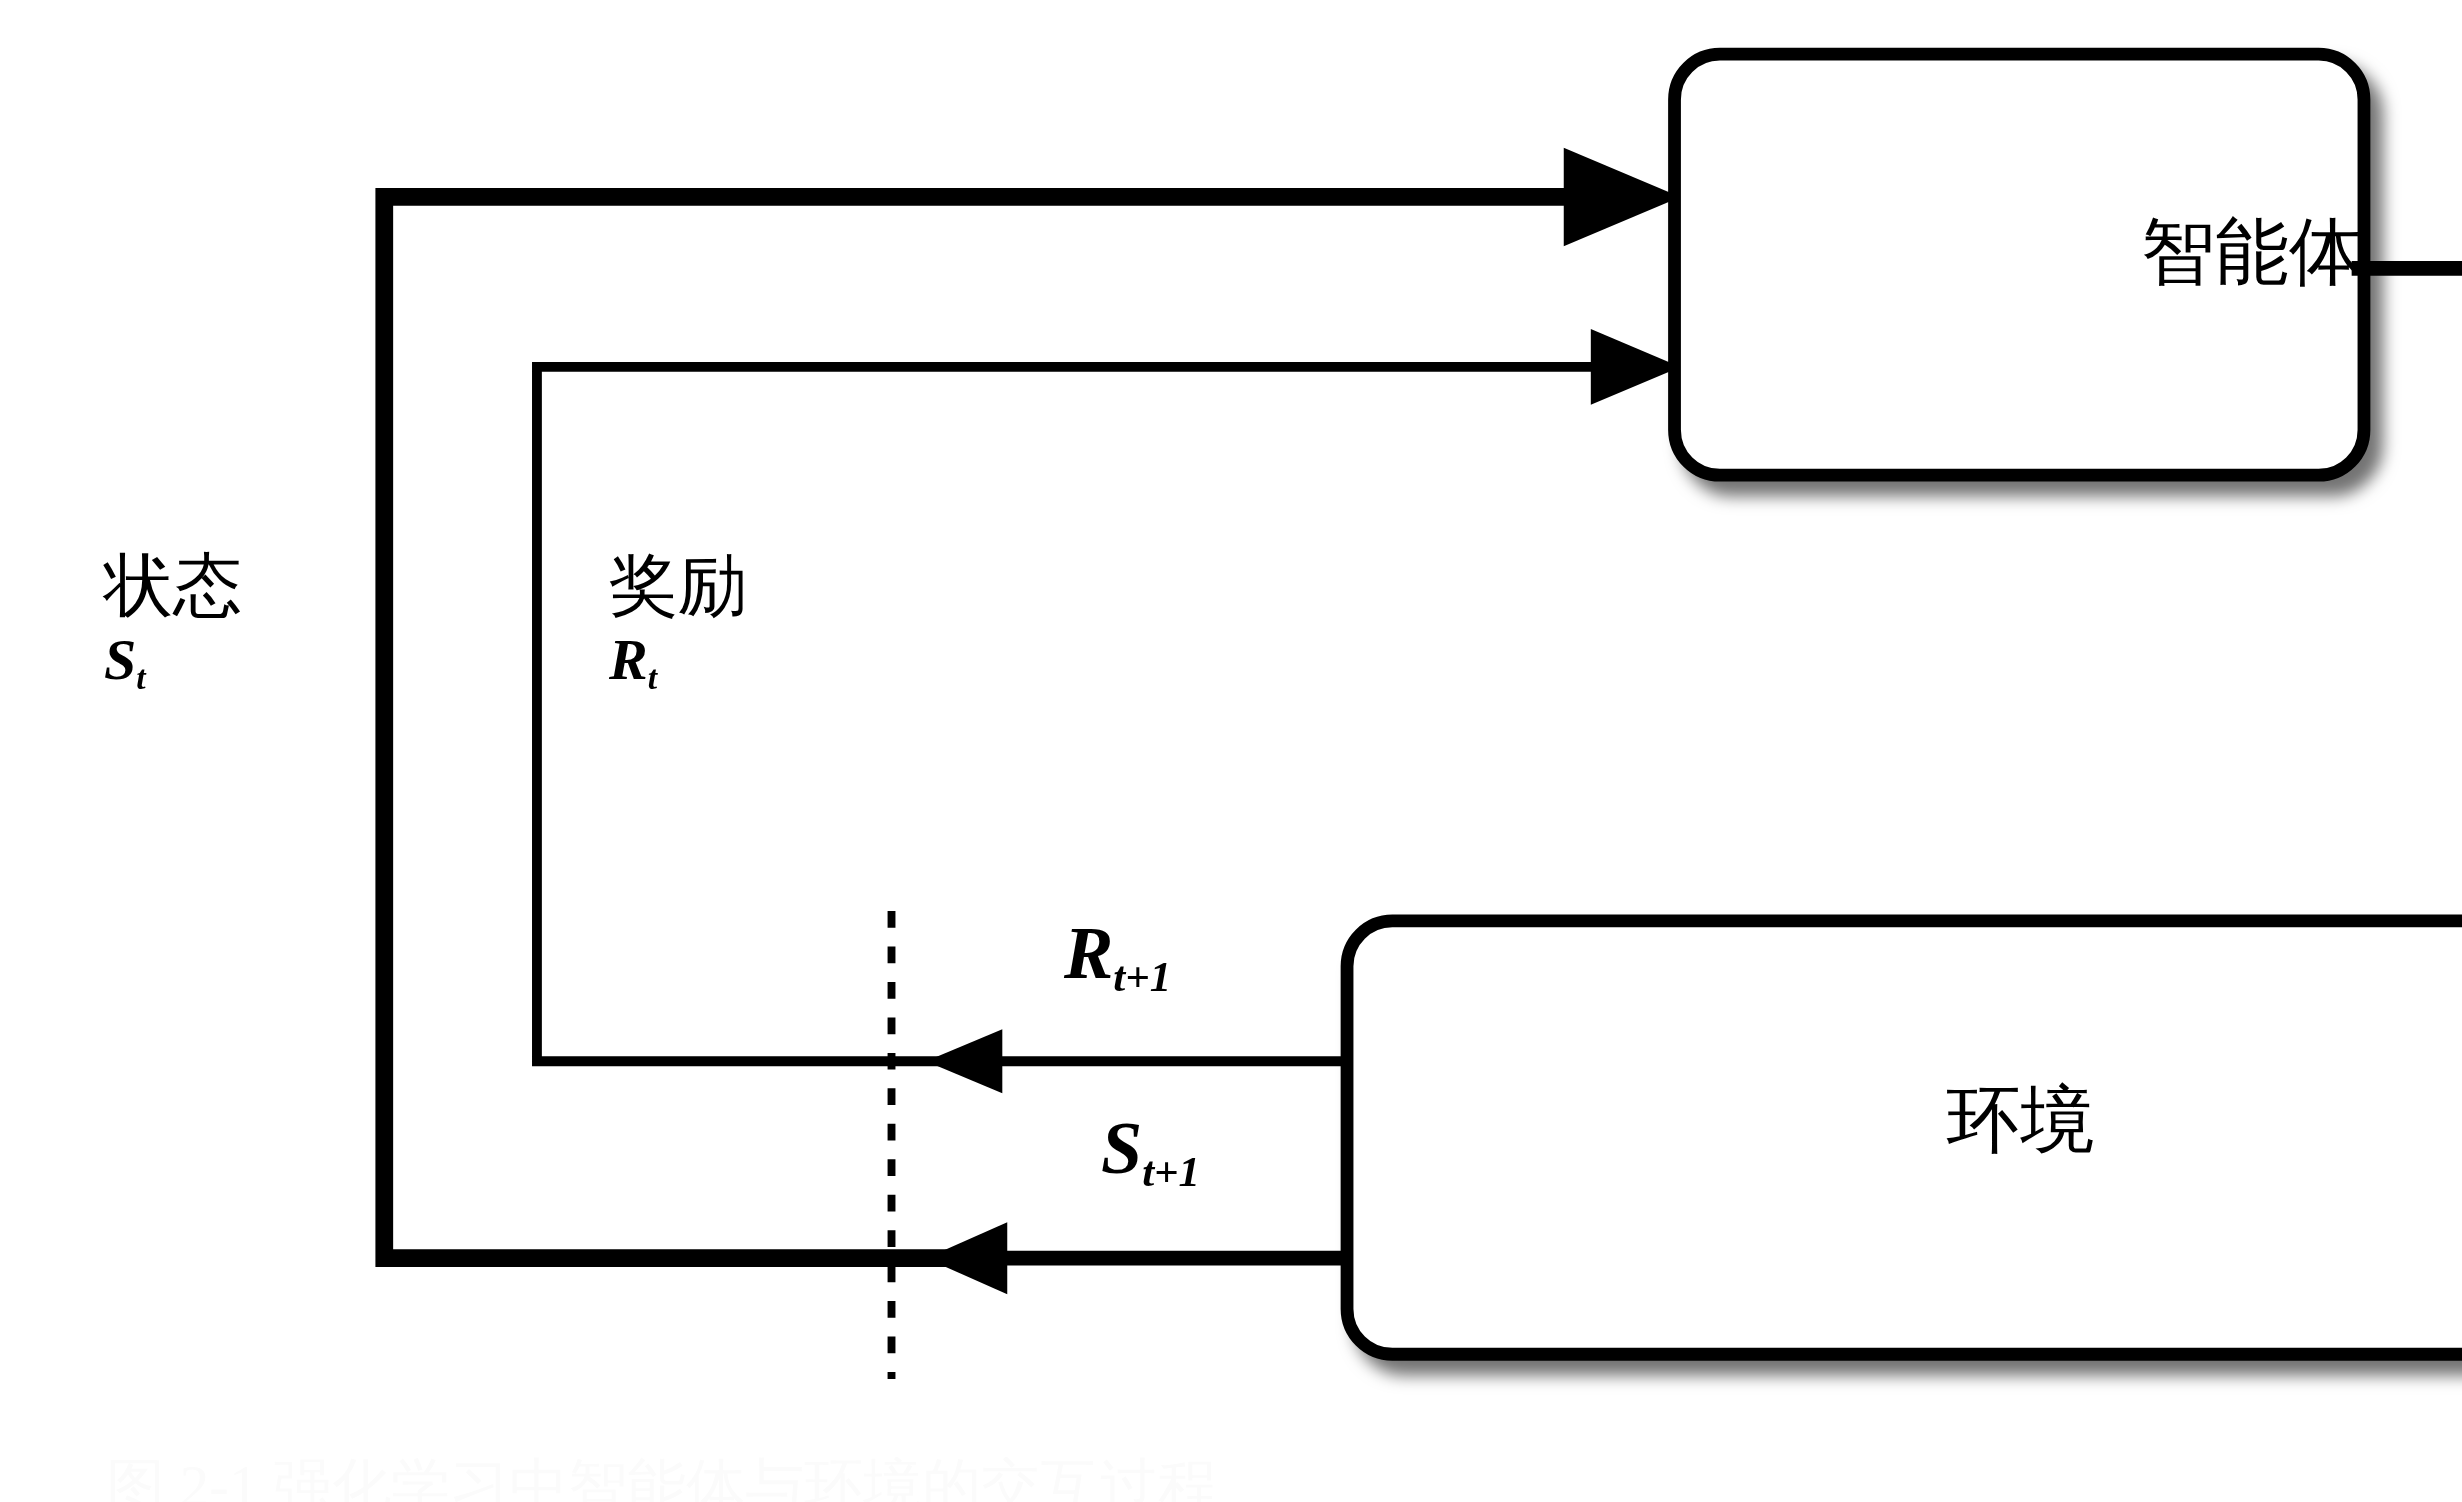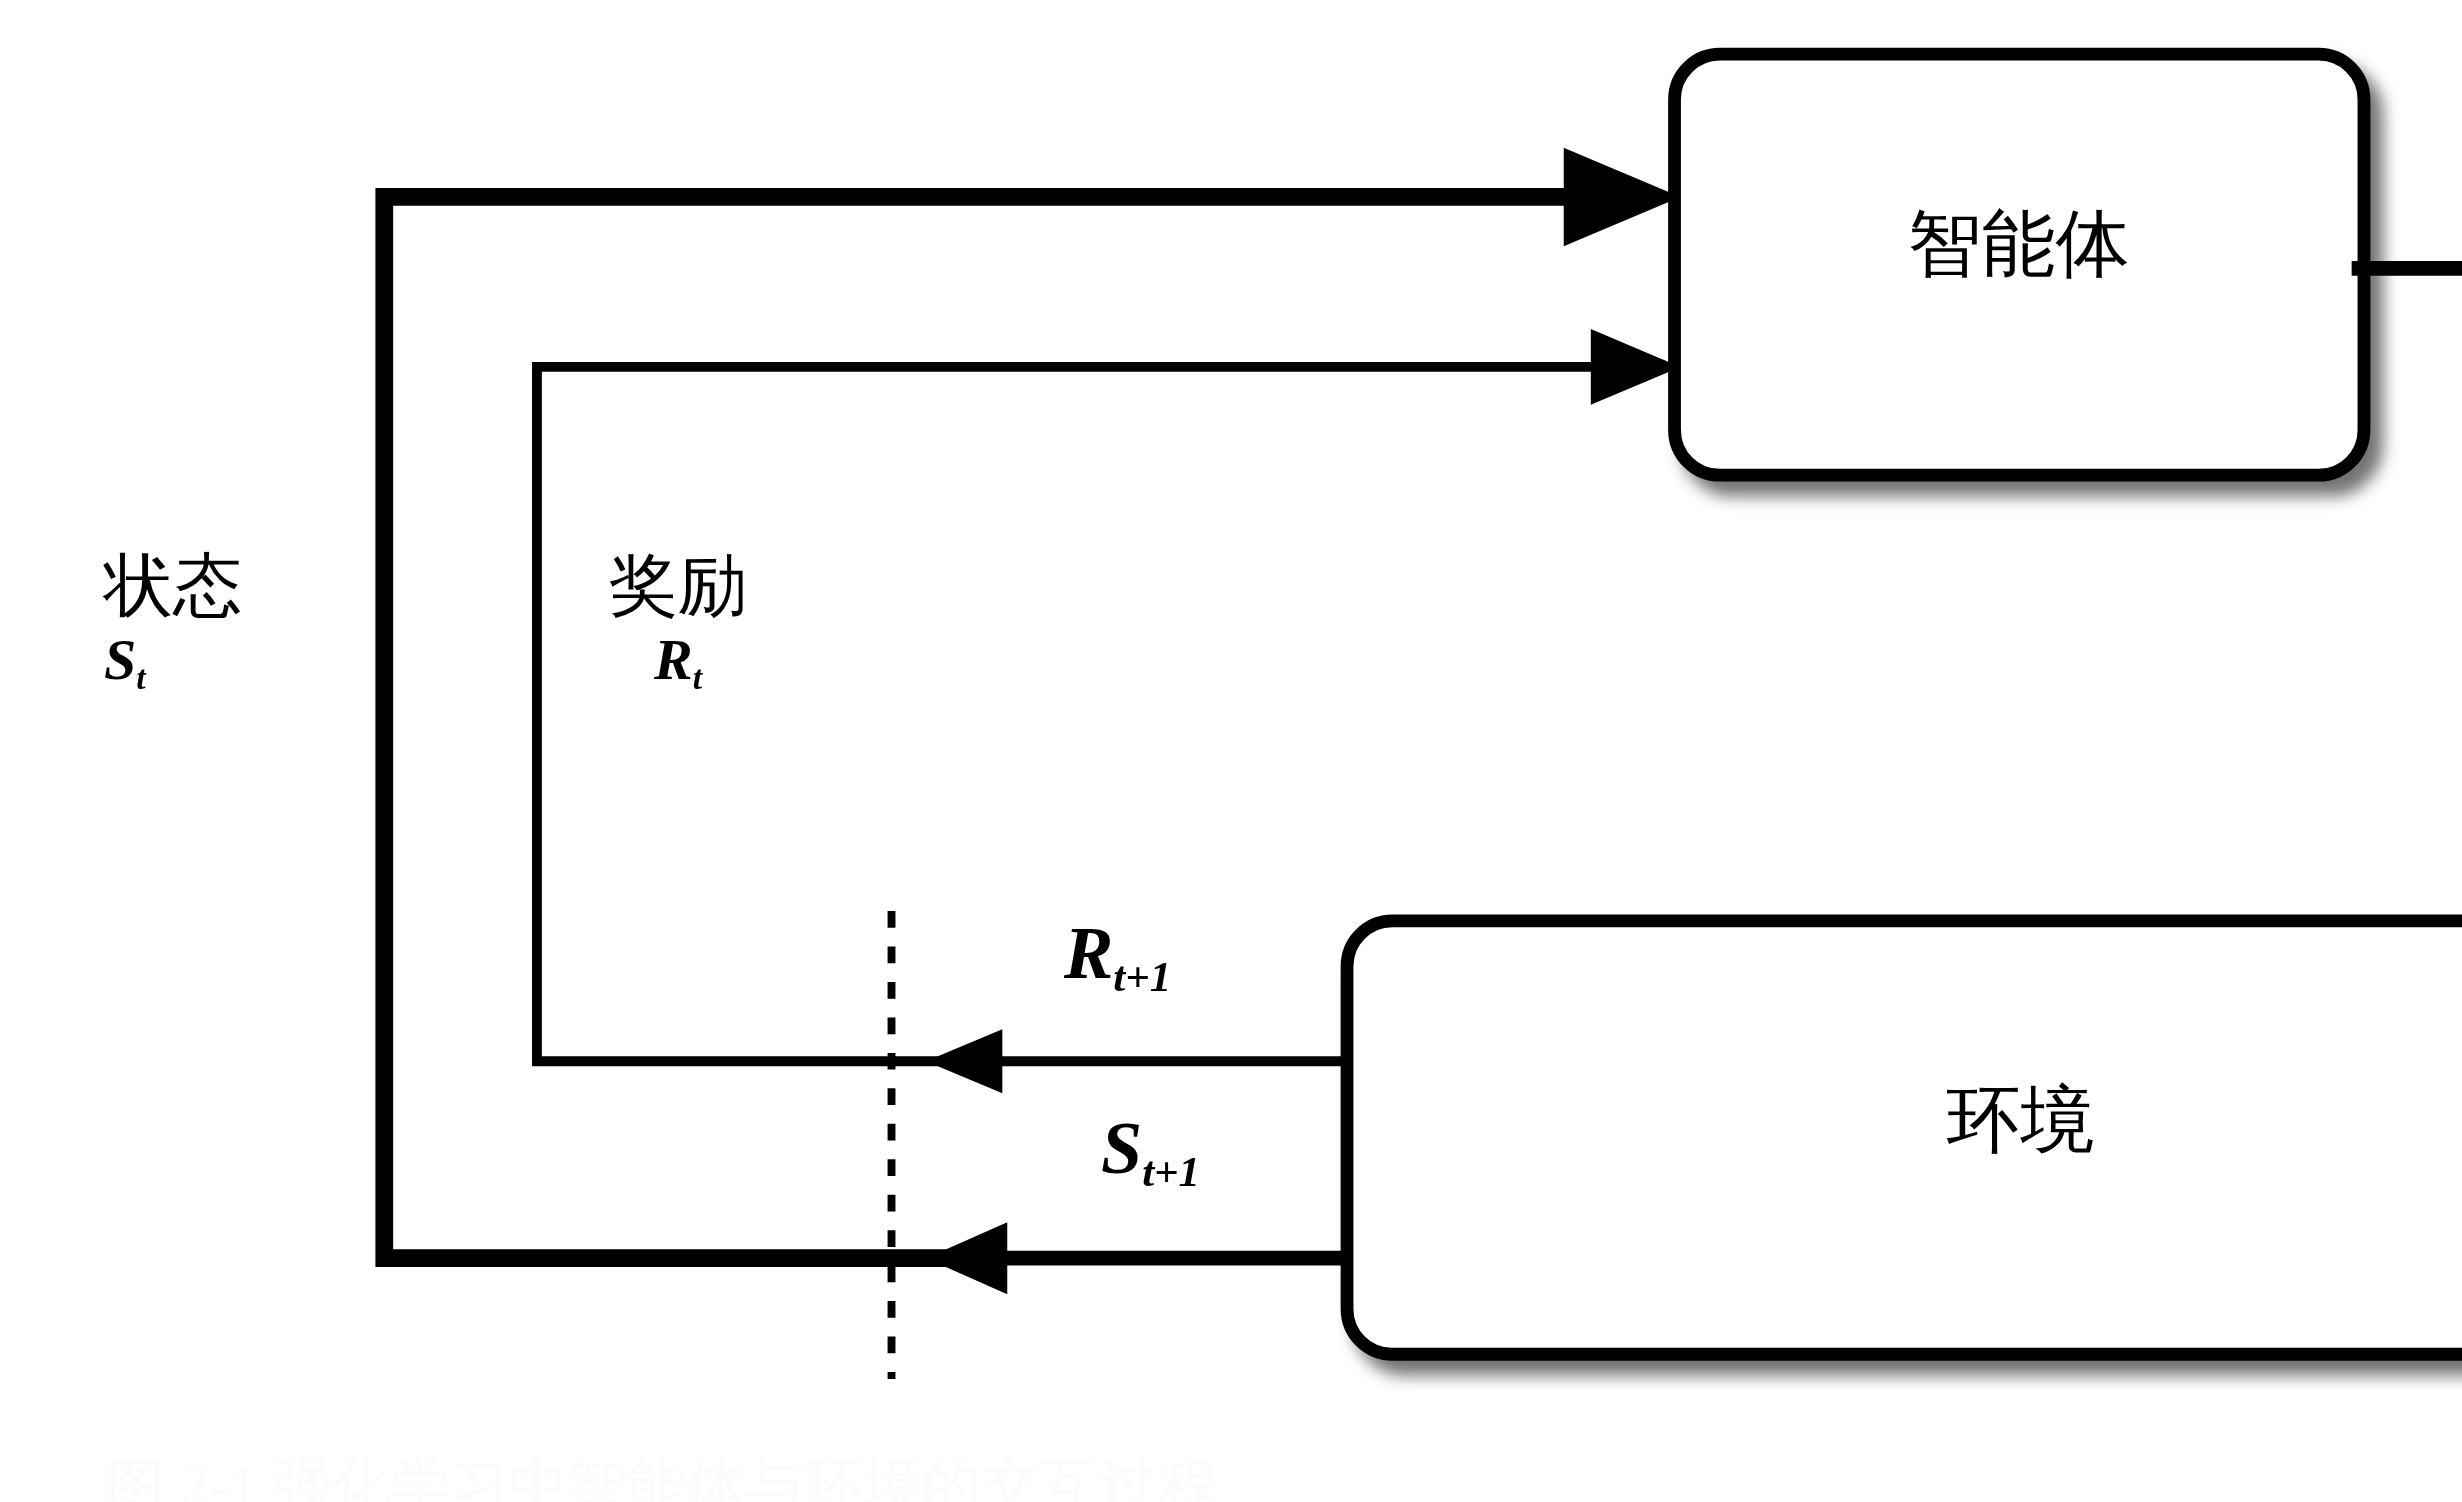--- a/index.html
+++ b/index.html
@@ -135,30 +135,30 @@
     </g>
 
     <g>
       <path d="M 4790 545 L 7095 545 L 7095 2355 L 5690 2355" fill="none" stroke="#000000" stroke-width="30" stroke-linecap="square" stroke-linejoin="miter"></path>
       <polygon points="5490,2355 5710,2250 5710,2462" fill="#000000"></polygon>
     </g>
 
     <line x1="1810" y1="1850" x2="1810" y2="2800" stroke="#000000" stroke-width="16" stroke-dasharray="34 38" stroke-linecap="butt"></line>
   </svg>
 
-  <div class="box-label" style="left:1674px; top:207px; width:689px;">智能体</div>
+  <div class="box-label" style="left:1674px; top:215px; width:689px;text-align:right;">智能体</div>
 
   <div class="box-label" style="left:1347px; top:1083px; width:1347px;">环境</div>
 
   <div class="side-label" style="left:84px; top:551px;">
     <span class="cn">状态</span>
     <span class="sym"><span>S</span><sub>t</sub></span>
   </div>
 
-  <div class="side-label" style="left:589px; top:551px;text-align:center;">
+  <div class="side-label" style="left:589px; top:551px;">
     <span class="cn">奖励</span>
     <span class="sym"><span>R</span><sub>t</sub></span>
   </div>
 
   <div class="flow-label" style="left:1064px; top:916px;"><span>R</span><sub>t+1</sub></div>
 
   <div class="flow-label" style="left:1101px; top:1111px;"><span>S</span><sub>t+1</sub></div>
 
   <div id="caption">图 2-1 强化学习中智能体与环境的交互过程</div>
 

